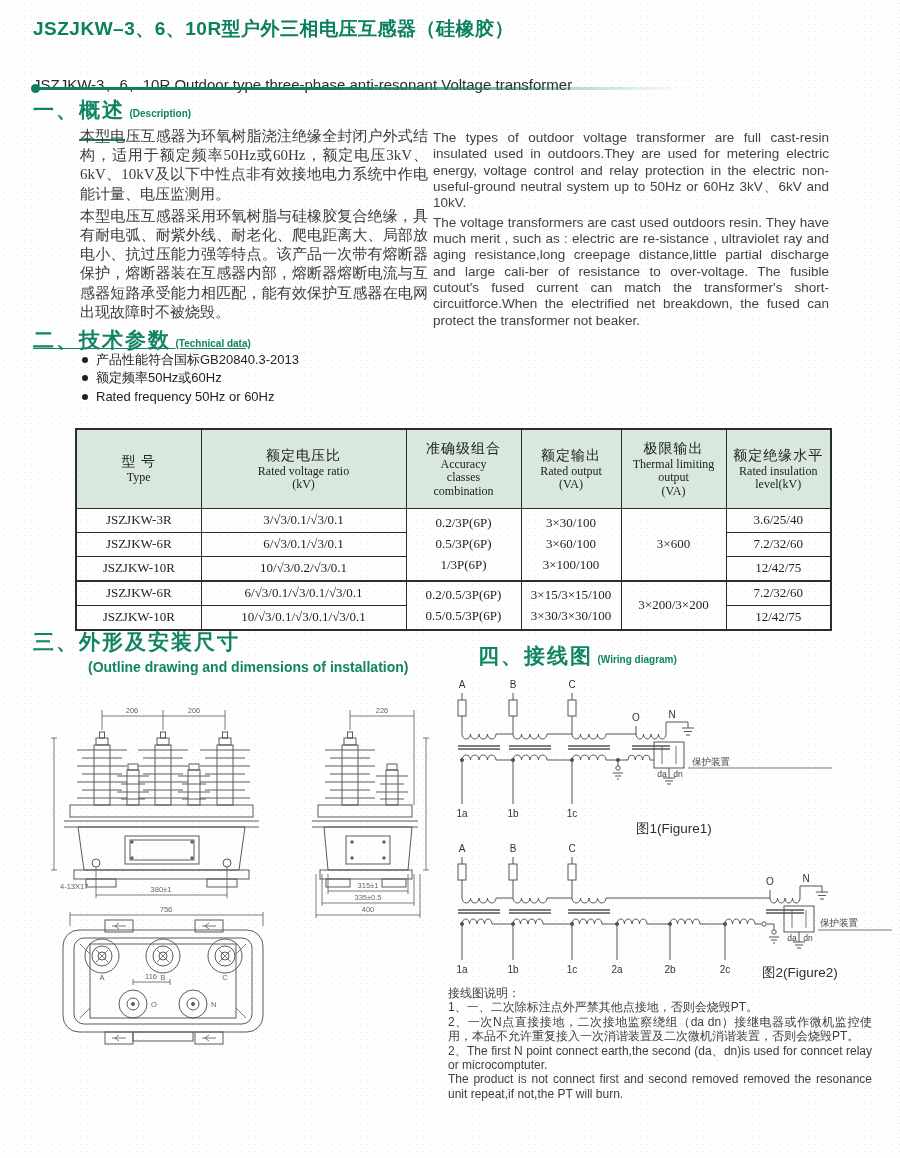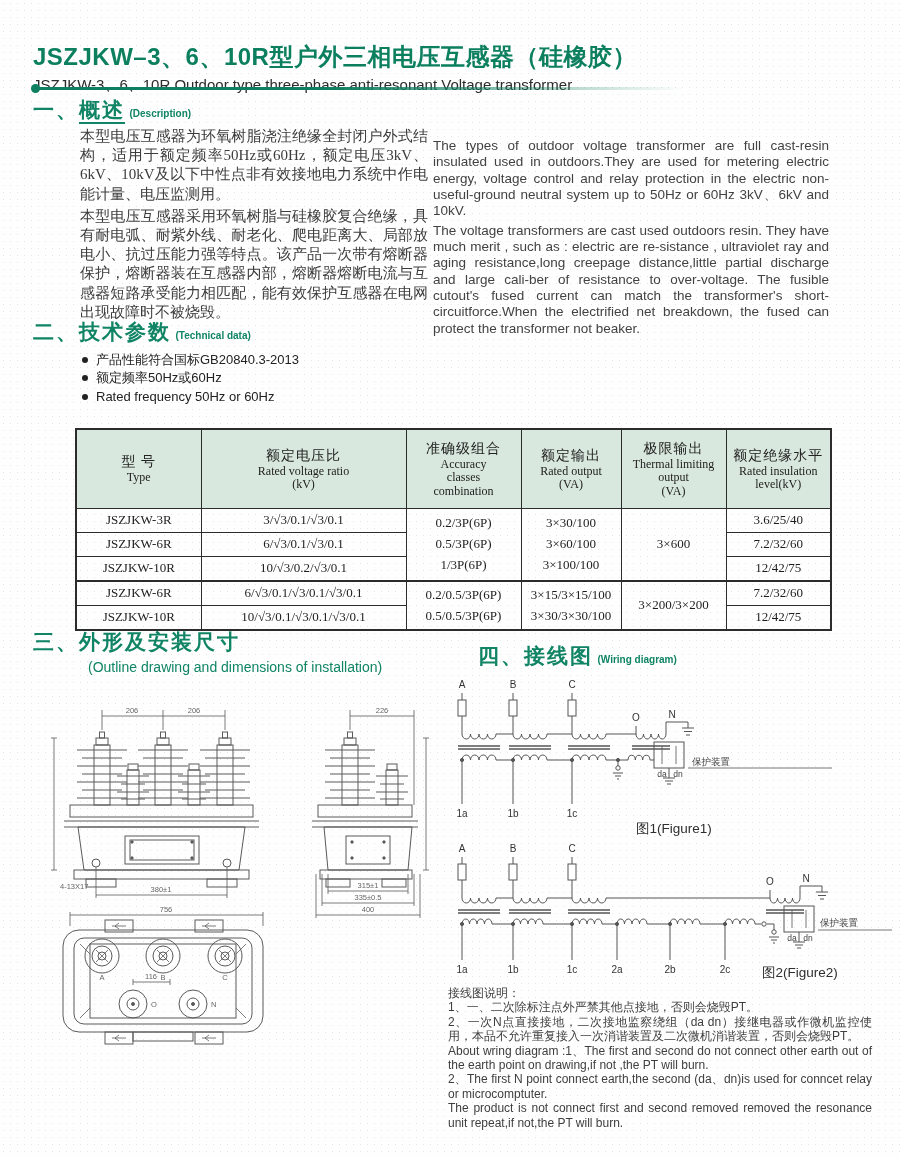--- a/index.html
+++ b/index.html
@@ -6,31 +6,31 @@
   .page{
     position:relative;width:900px;height:1158px;overflow:hidden;
     background-color:#fdfefd;
     background-image:radial-gradient(circle,#e2e9e4 0.8px,transparent 0.9px);
     background-size:7px 7px;
     font-family:"Liberation Sans","DejaVu Sans",sans-serif;
     color:#3c3c3c;
   }
   .abs{position:absolute;}
   
-  .title{left:33px;top:41px;font-size:24px;font-weight:bold;color:#0c7f5f;letter-spacing:.5px;white-space:nowrap;}
+  .title{left:33px;top:16px;font-size:19px;font-weight:bold;color:#0c7f5f;letter-spacing:.5px;white-space:nowrap;}
   .subtitle{left:33px;top:60px;font-size:15px;color:#2b2b2b;margin-top:16px;}
   .rule{left:33px;top:87px;width:650px;height:3px;
     background:linear-gradient(to right,#0e7f60 0%,#0e7f60 45%,rgba(14,127,96,.25) 85%,rgba(14,127,96,0) 100%);}
   .rule::before{content:"";position:absolute;left:-2px;top:-3px;width:9px;height:9px;border-radius:50%;background:#0e7f60;}
   
   .shead{color:#108465;white-space:nowrap;}
   .shead .num,.shead .cn{font-size:21px;font-weight:bold;letter-spacing:2px;}
-  .shead .cn.u{border-bottom:2px solid #108465;padding-bottom:1px;}
+  .shead .cn.u{border-bottom:2px solid #108465;padding-bottom:18px;}
   .shead .en{font-size:10px;font-weight:bold;letter-spacing:0;}
-  .shead-sub{color:#108465;font-size:14px;font-weight:normal;}
+  .shead-sub{color:#108465;font-size:14px;font-weight:bold;}
   
   .coltext{font-size:15px;line-height:1.28;text-align:justify;}
   .coltext p{margin:0 0 3px 0;}
   .coltext.en{font-size:13.5px;line-height:1.21;color:#424242;}
   
   .bullets{list-style:none;margin:0;padding:0;font-size:13px;line-height:1.18;color:#222;}
   .bullets li{margin:0 0 3px 0;padding-left:14px;position:relative;}
   .bullets li::before{content:"";position:absolute;left:0;top:5px;width:6px;height:6px;border-radius:50%;background:#222;}
   
   table.spec{border-collapse:collapse;table-layout:fixed;width:755px;
@@ -62,26 +62,26 @@
 
   <div class="abs shead" style="left:33px;top:96px;">
     <span class="num">一、</span><span class="cn u">概述</span>
     <span class="en">(Description)</span>
   </div>
 
   <div class="abs coltext" style="left:80px;top:127px;width:348px;font-family:Liberation Serif, serif;">
     <p>本型电压互感器为环氧树脂浇注绝缘全封闭户外式结构，适用于额定频率50Hz或60Hz，额定电压3kV、6kV、10kV及以下中性点非有效接地电力系统中作电能计量、电压监测用。</p>
     <p>本型电压互感器采用环氧树脂与硅橡胶复合绝缘，具有耐电弧、耐紫外线、耐老化、爬电距离大、局部放电小、抗过压能力强等特点。该产品一次带有熔断器保护，熔断器装在互感器内部，熔断器熔断电流与互感器短路承受能力相匹配，能有效保护互感器在电网出现故障时不被烧毁。</p>
   </div>
-  <div class="abs coltext en" style="left:433px;top:130px;width:396px;margin-top:8px;">
+  <div class="abs coltext en" style="left:433px;top:130px;width:396px;">
     <p>The types of outdoor voltage transformer are full cast-resin insulated  used in outdoors.They are used for metering electric energy, voltage control and relay protection in the electric non-useful-ground neutral system up to 50Hz or 60Hz 3kV、6kV and 10kV.</p>
     <p>The voltage transformers are cast used outdoors resin. They have much merit , such as : electric are re-sistance , ultraviolet ray and aging resistance,long creepage distance,little partial discharge and large cali-ber of resistance to over-voltage. The fusible cutout's fused current can match the transformer's short-circuitforce.When the electrified net breakdown, the fused can protect the transformer not beaker.</p>
   </div>
 
-  <div class="abs shead" style="left:33px;top:318px;">
+  <div class="abs shead" style="left:33px;top:326px;text-decoration:underline;">
     <span class="num">二、</span><span class="cn">技术参数</span>
     <span class="en">(Technical data)</span>
   </div>
 
   <ul class="abs bullets" style="left:82px;top:352px;width:600px;">
     <li>产品性能符合国标GB20840.3-2013</li>
     <li>额定频率50Hz或60Hz</li>
     <li>Rated frequency 50Hz or 60Hz</li>
   </ul>
 
@@ -436,18 +436,17 @@
     <text style="font-size:8.5px;fill:#444;" x="352" y="101" text-anchor="middle">da</text>
     <text style="font-size:8.5px;fill:#444;" x="368" y="101" text-anchor="middle">dn</text>
     <text style="font-size:9.5px;fill:#444;" x="380" y="86" text-anchor="start">保护装置</text>
     <text class="caption" x="322" y="137" text-anchor="start">图2(Figure2)</text>
   </svg>
 
   <div class="abs notes" style="left:448px;top:986px;width:424px;">
     <p>接线图说明：</p>
     <p>1、一、二次除标注点外严禁其他点接地，否则会烧毁PT。</p>
     <p>2、一次N点直接接地，二次接地监察绕组（da dn）接继电器或作微机监控使用，本品不允许重复接入一次消谐装置及二次微机消谐装置，否则会烧毁PT。</p>
-    <p>About wring diagram :1、The first and second do not connect other earth out of the earth point on drawing,if not ,the PT will burn.</p>
     <p>2、The first N point connect earth,the second (da、dn)is used for conncet relay or microcomptuter.</p>
     <p>The product is not connect first and  second removed removed the resonance unit repeat,if not,the PT will burn.</p>
   </div>
 
 </div>
 
 </body></html>

